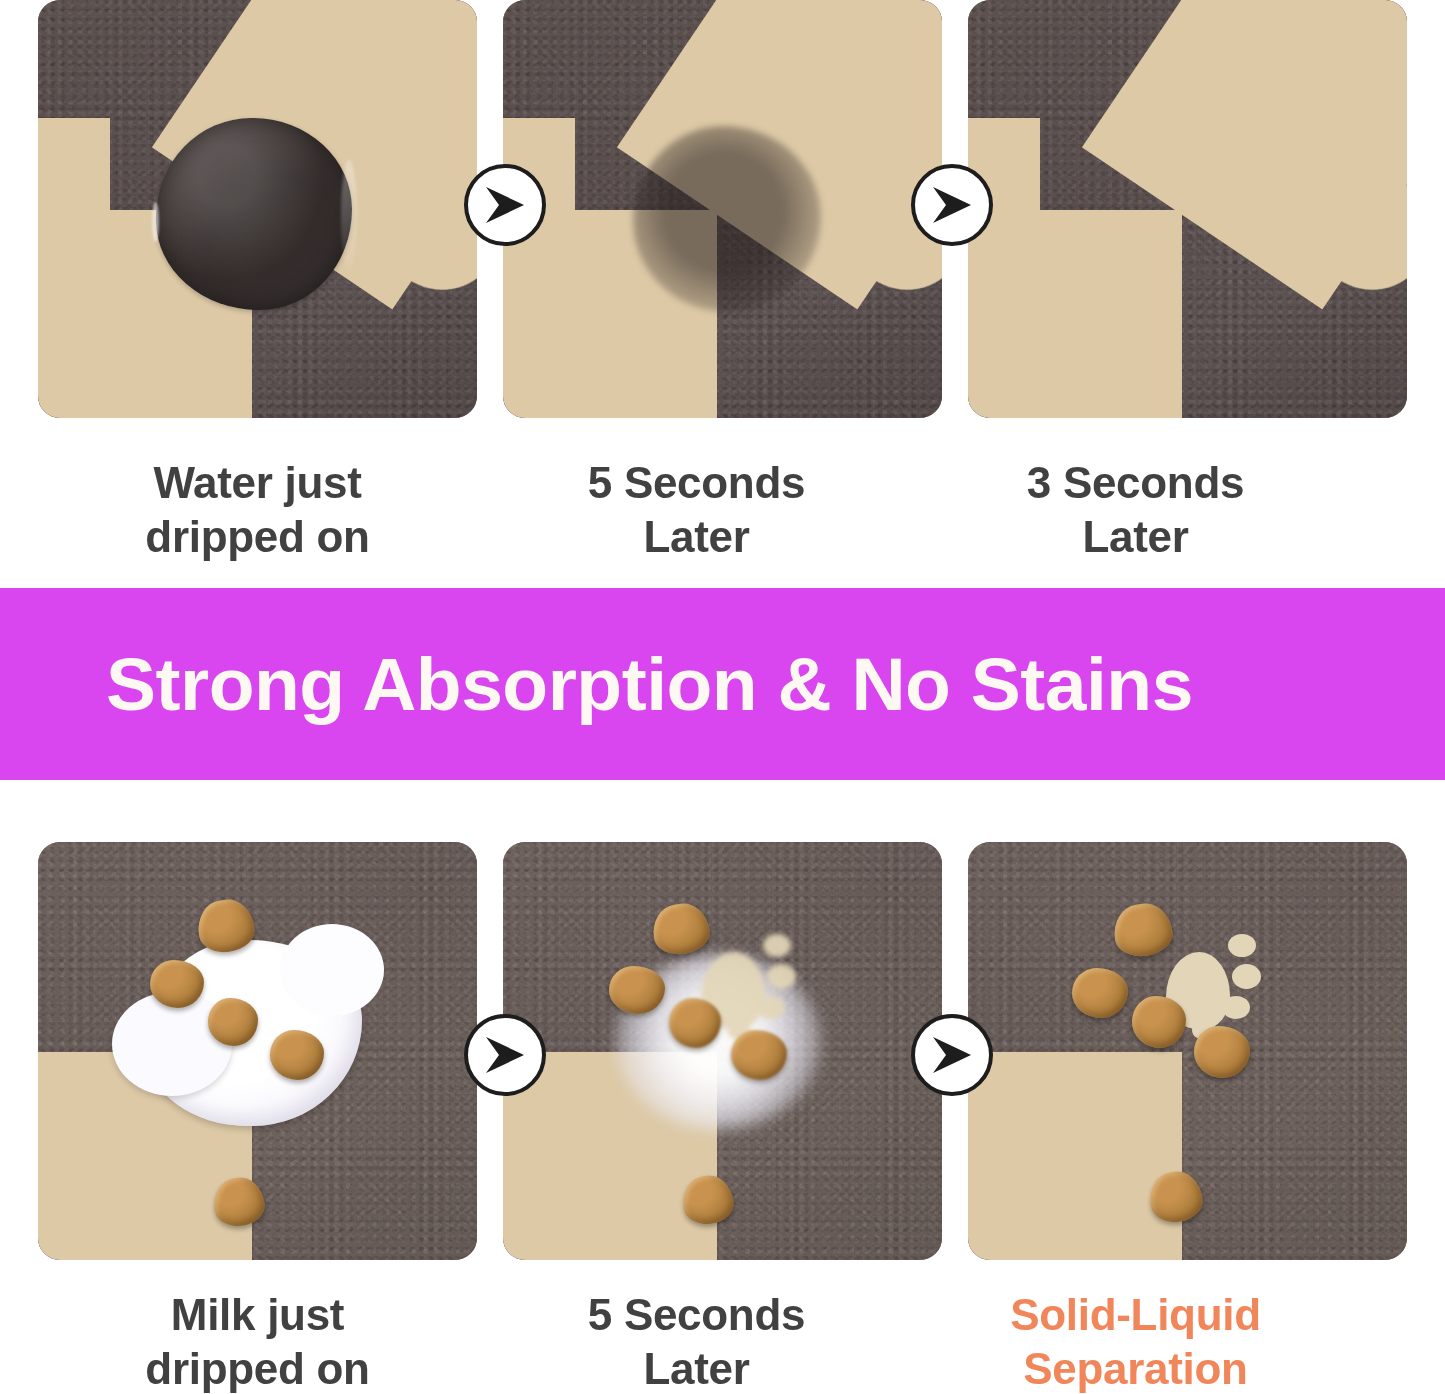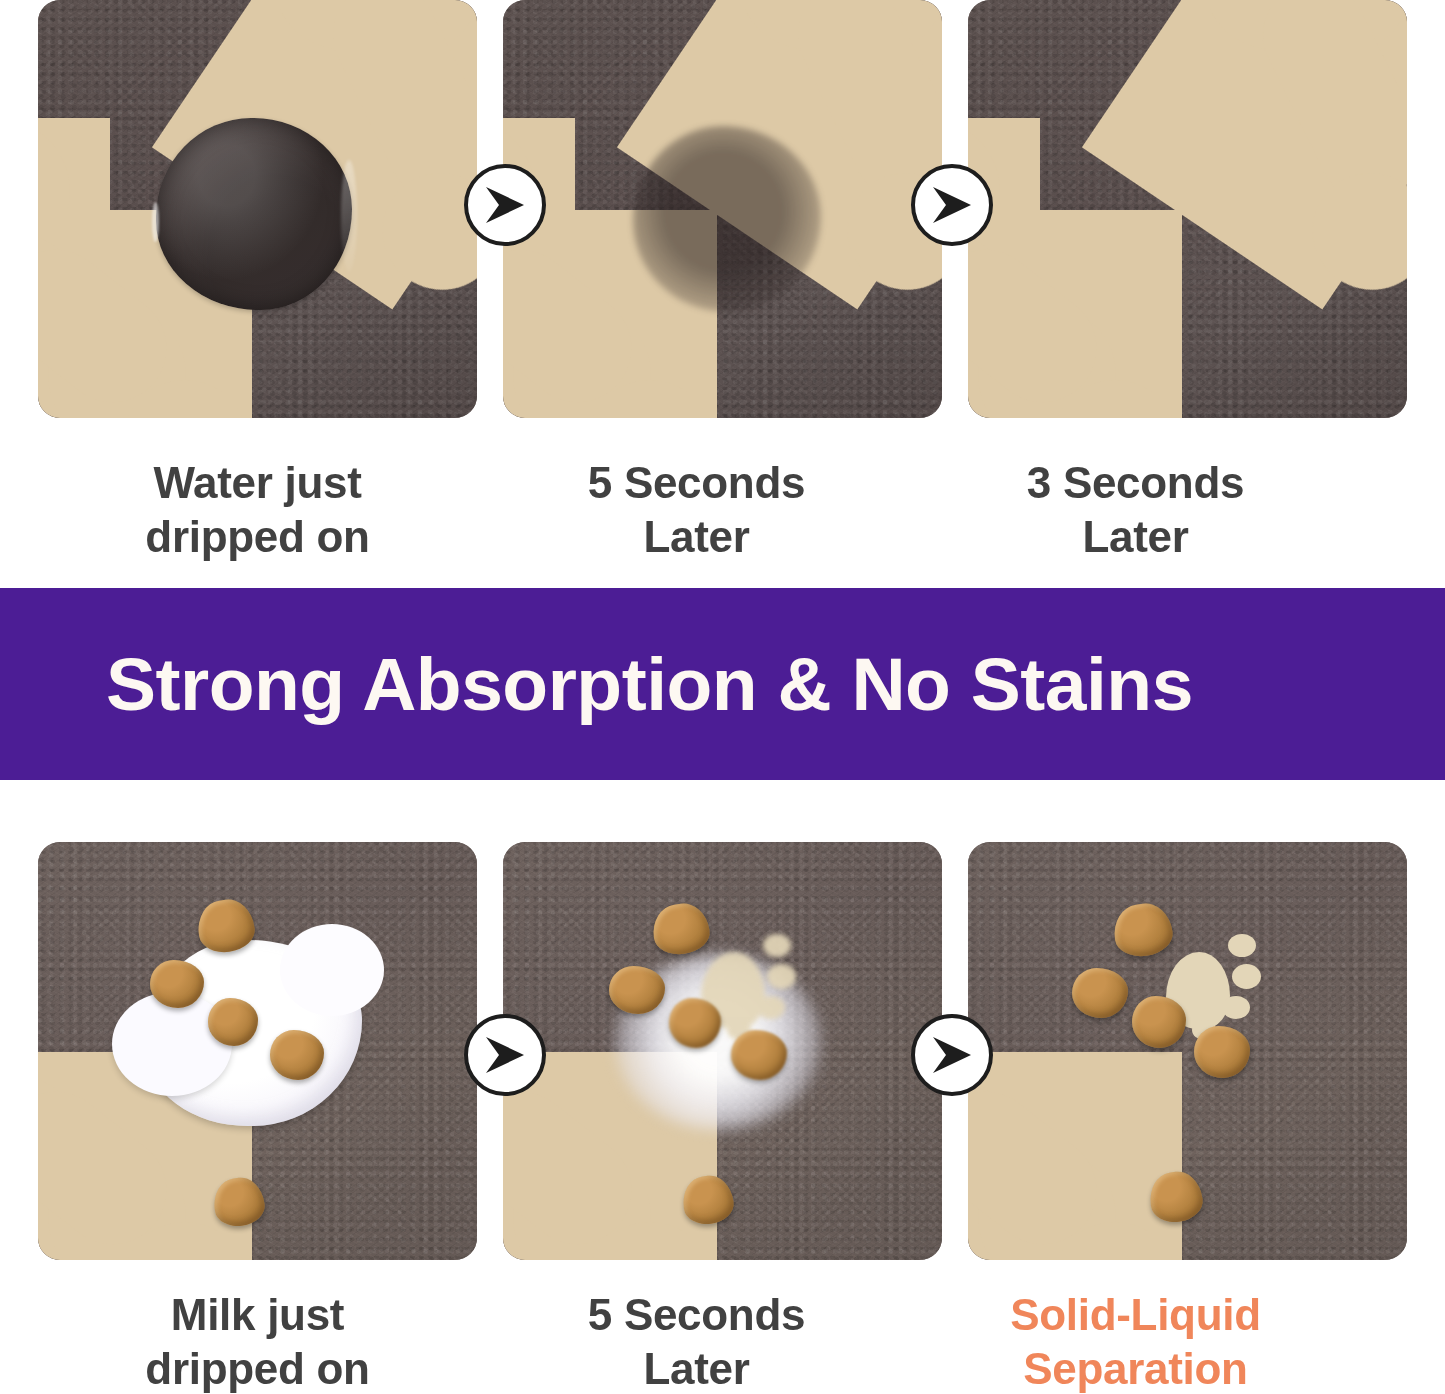--- a/index.html
+++ b/index.html
@@ -240,21 +240,21 @@
     color:#414141;
     white-space:pre-line;
   }
   .caption.accent { color:#f0865a; }
 
   
   .banner {
     position:absolute;
     left:0; top:588px;
     width:1445px; height:192px;
-    background:#4c1d95;
+    background:#d946ef;
     display:flex;
     align-items:center;
   }
   .banner-title {
     padding-left:106px;
     font-family:"Liberation Sans", sans-serif;
     font-weight:bold;
     font-size:75px;
     line-height:1;
     letter-spacing:-.5px;

